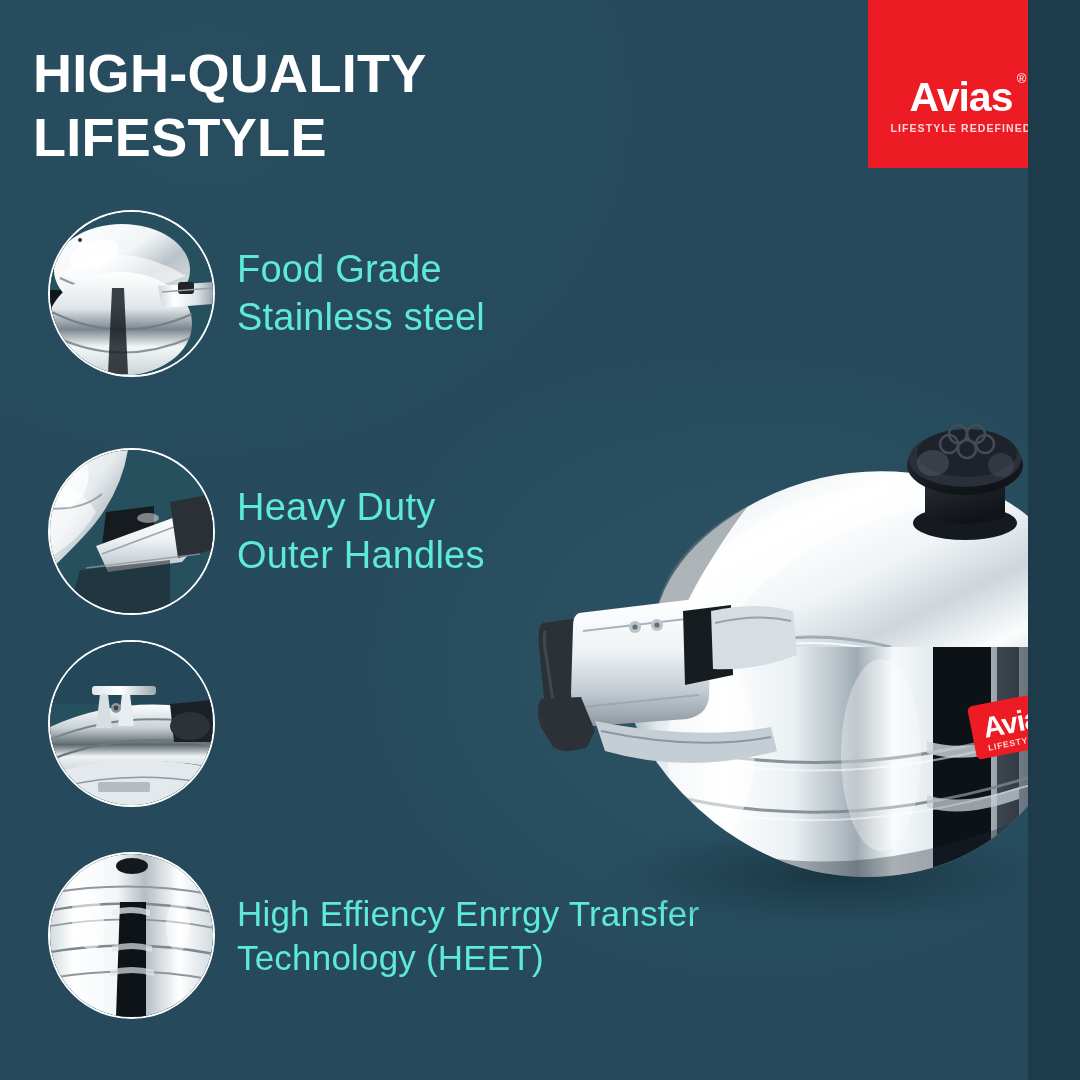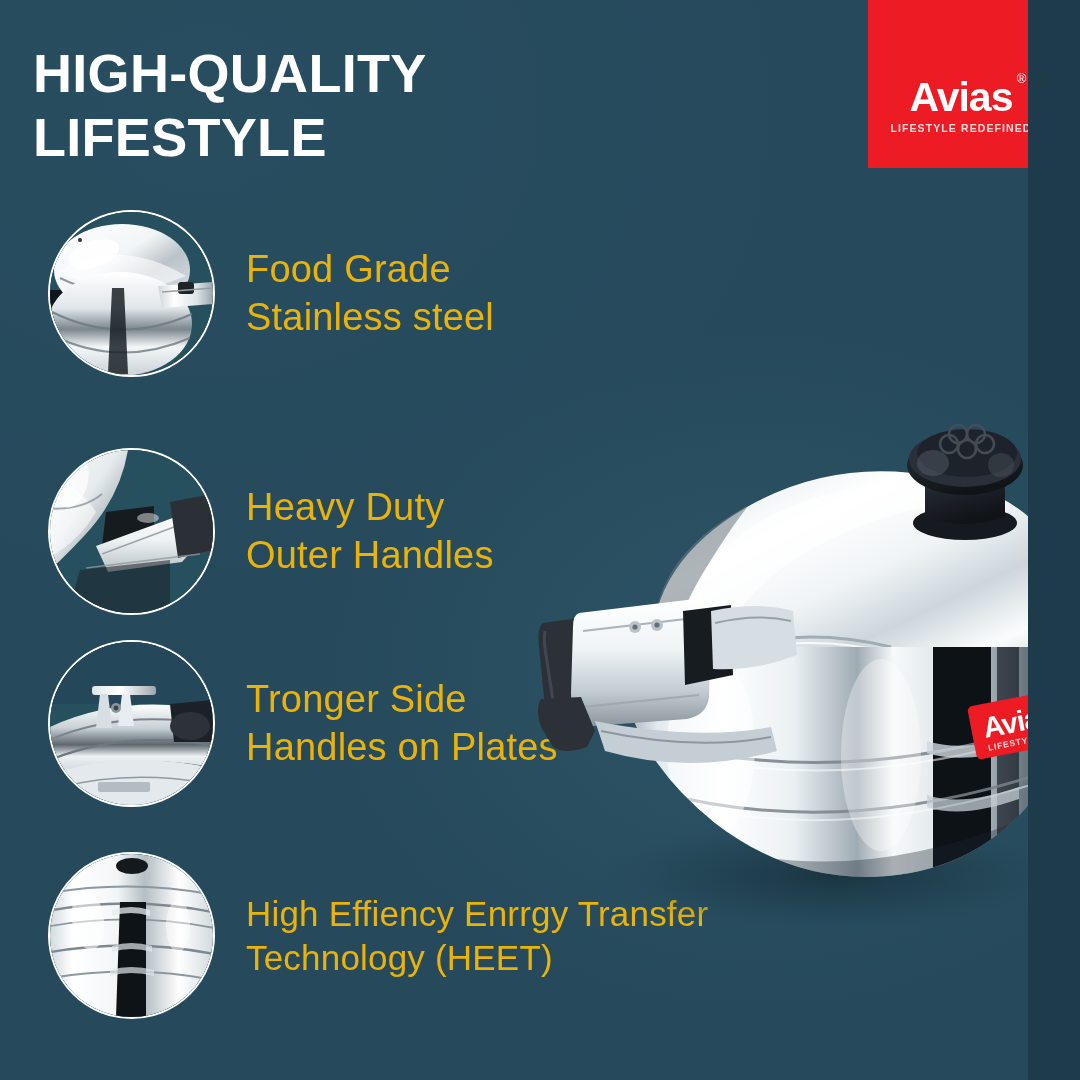--- a/index.html
+++ b/index.html
@@ -97,22 +97,22 @@
     border: 2.5px solid #ffffff;
     overflow: hidden;
     flex: 0 0 auto;
     background: #264a5c;
   }
   .feature-thumb .art {
     position: absolute;
     inset: 0;
   }
   .feature-label {
-    margin-left: 31px;
-    color: #eab308;
+    margin-left: 22px;
+    color: #5eead4;
     font-size: 38px;
     line-height: 1.25;
     font-weight: 400;
     letter-spacing: 0.2px;
     white-space: pre-line;
   }
   .feature-label.small { font-size: 35px; }
 
   
   #product {
@@ -267,22 +267,20 @@
         <circle cx="66" cy="66" r="2.4" fill="#3b434a"></circle>
 
         <path d="M120 62 L163 58 L163 100 L124 100 Z" fill="#1b2126"></path>
         <ellipse cx="140" cy="84" rx="20" ry="14" fill="#2c3238"></ellipse>
 
         <path d="M0 132 Q76 108 163 126 L163 163 L0 163 Z" fill="#e3e9ec"></path>
         <rect x="48" y="140" width="52" height="10" rx="2" fill="#b3bcc2"></rect>
         <path d="M0 148 Q76 126 163 142" stroke="#90999f" stroke-width="1.6" fill="none"></path>
       </svg>
     </div>
-    <div class="feature-label">Tronger Side
-Handles on Plates</div>
   </div>
 
   <div class="feature-row" style="top:852px;">
     <div class="feature-thumb">
       <svg class="art" viewBox="0 0 163 163">
         <defs>
           <linearGradient id="t4a" x1="0" y1="0" x2="1" y2="0">
             <stop offset="0%" stop-color="#c9d2d8"></stop>
             <stop offset="16%" stop-color="#ffffff"></stop>
             <stop offset="42%" stop-color="#f3f6f8"></stop>

